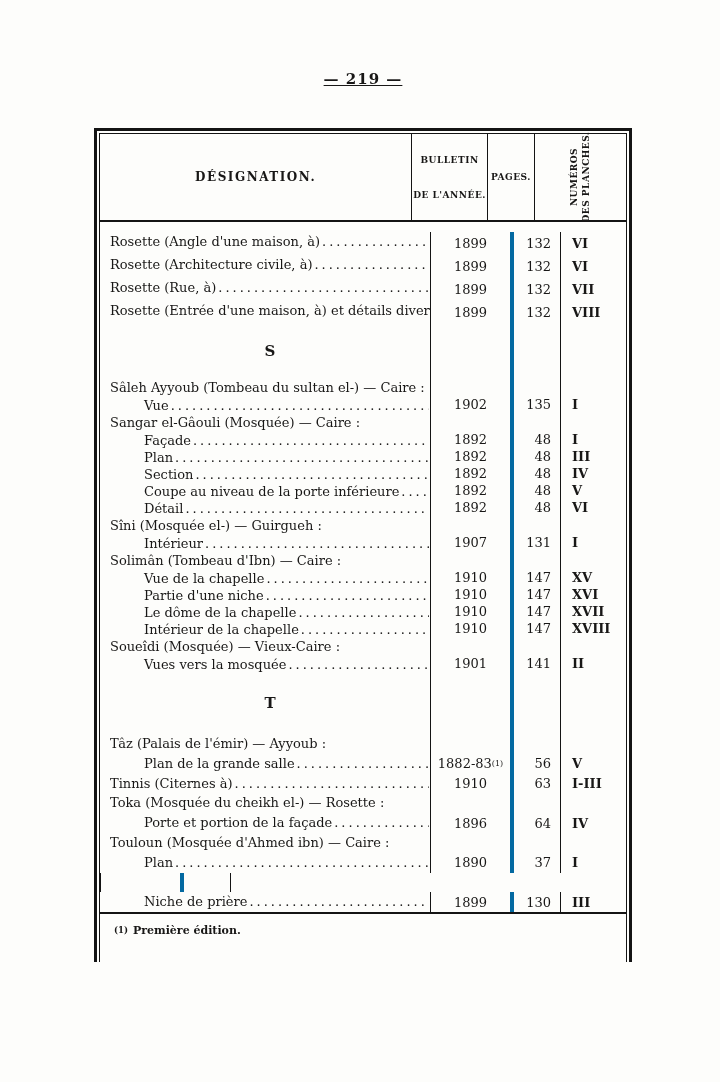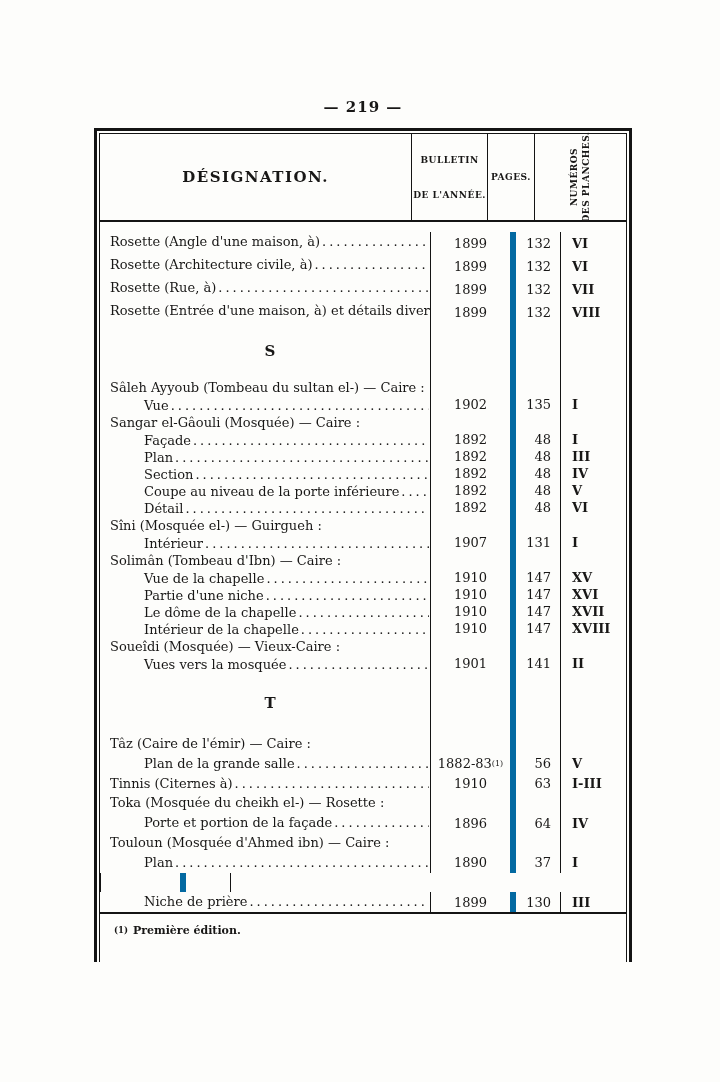--- a/index.html
+++ b/index.html
@@ -3,57 +3,57 @@
 <meta charset="utf-8">
 <style>
   html,body{margin:0;padding:0;}
   body{
     width:720px;height:1082px;position:relative;
     background:#fdfdfb;color:#181716;
     font-family:"DejaVu Serif","Liberation Serif",serif;
     overflow:hidden;
   }
   .page-number{
-    position:absolute;top:98px;left:97px;width:532px;
-    text-align:center;font-size:15px;font-weight:bold;letter-spacing:1px;
+    position:absolute;top:70px;left:97px;width:532px;
+    text-align:center;font-size:15px;font-weight:bold;letter-spacing:1px;text-decoration:underline;
   }
   
   .frame{
     position:absolute;left:94px;top:128px;width:538px;height:834px;
     border-top:3px solid #141414;border-left:3px solid #141414;border-right:3px solid #141414;
     box-sizing:border-box;
   }
   .frame-inner{
     margin:2px 2px 0 2px;height:829px;
     border-top:1px solid #141414;border-left:1px solid #141414;border-right:1px solid #141414;
     box-sizing:border-box;display:flex;flex-direction:column;
   }
   
   .thead{display:flex;height:88px;border-bottom:2px solid #141414;box-sizing:border-box;}
   .hc{display:flex;align-items:center;justify-content:center;box-sizing:border-box;}
   .h1{width:330px;}
   .h2{width:80px;border-left:1px solid #141414;flex-direction:column;gap:25px;}
   .h3{width:50px;border-left:1px solid #141414;}
   .h4{flex:1;border-left:1px solid #141414;}
-  .hdr-text{font-weight:bold;font-size:15px;letter-spacing:1.5px;}
+  .hdr-text{font-weight:bold;font-size:12px;letter-spacing:1.5px;}
   .hdr-small{font-weight:bold;font-size:9px;letter-spacing:0.5px;}
   .rot{transform:rotate(-90deg);white-space:nowrap;text-align:center;line-height:12px;}
   
   .tbody{padding-top:10px;display:flex;flex-direction:column;}
   .row{display:flex;box-sizing:border-box;font-size:13px;}
   .r23{height:23px;}
   .r18{height:18px;}
   .r17{height:17px;}
   .r19{height:19.8px;}
   .secS{height:54px;}
   .secT{height:62px;}
   .c1{width:330px;display:flex;align-items:baseline;overflow:hidden;
       padding-left:10px;box-sizing:border-box;white-space:nowrap;}
   .c2{width:80px;border-left:1px solid #141414;text-align:left;box-sizing:border-box;}
-  .c3{width:50px;border-left:6px solid #0369a1;text-align:right;padding-right:9px;box-sizing:border-box;}
+  .c3{width:50px;border-left:4px solid #0369a1;text-align:right;padding-right:9px;box-sizing:border-box;}
   .c4{flex:1;border-left:1px solid #141414;padding-left:11px;box-sizing:border-box;font-weight:bold;}
   .row .c1,.row .c2,.row .c3,.row .c4{display:flex;align-items:center;}
   .row .c2{justify-content:center;}
   .row .c3{justify-content:flex-end;}
   .row .c1{align-items:baseline;padding-top:2px;}
   .indent{padding-left:34px;}
   .leader{flex:1;overflow:hidden;letter-spacing:3px;margin:0 1px 0 2px;}
   .section-letter{width:100%;text-align:center;font-weight:bold;font-size:15px;}
   .secS .c1,.secT .c1{align-items:center;padding-top:0;}
   sup{font-size:8px;line-height:0;}
@@ -284,21 +284,21 @@
         <div class="row secT">
           <div class="c1">
             <div class="section-letter">T</div>
           </div>
           <div class="c2"></div>
           <div class="c3"></div>
           <div class="c4"></div>
         </div>
         <div class="row r19">
           <div class="c1">
-            <span>Tâz (Caire de l'émir) — Caire :</span>
+            <span>Tâz (Palais de l'émir) — Ayyoub :</span>
           </div>
           <div class="c2"></div>
           <div class="c3"></div>
           <div class="c4"></div>
         </div>
         <div class="row r19">
           <div class="c1">
             <span class="indent">Plan de la grande salle</span>
             <span class="leader">..........................................................................................</span>
           </div>

